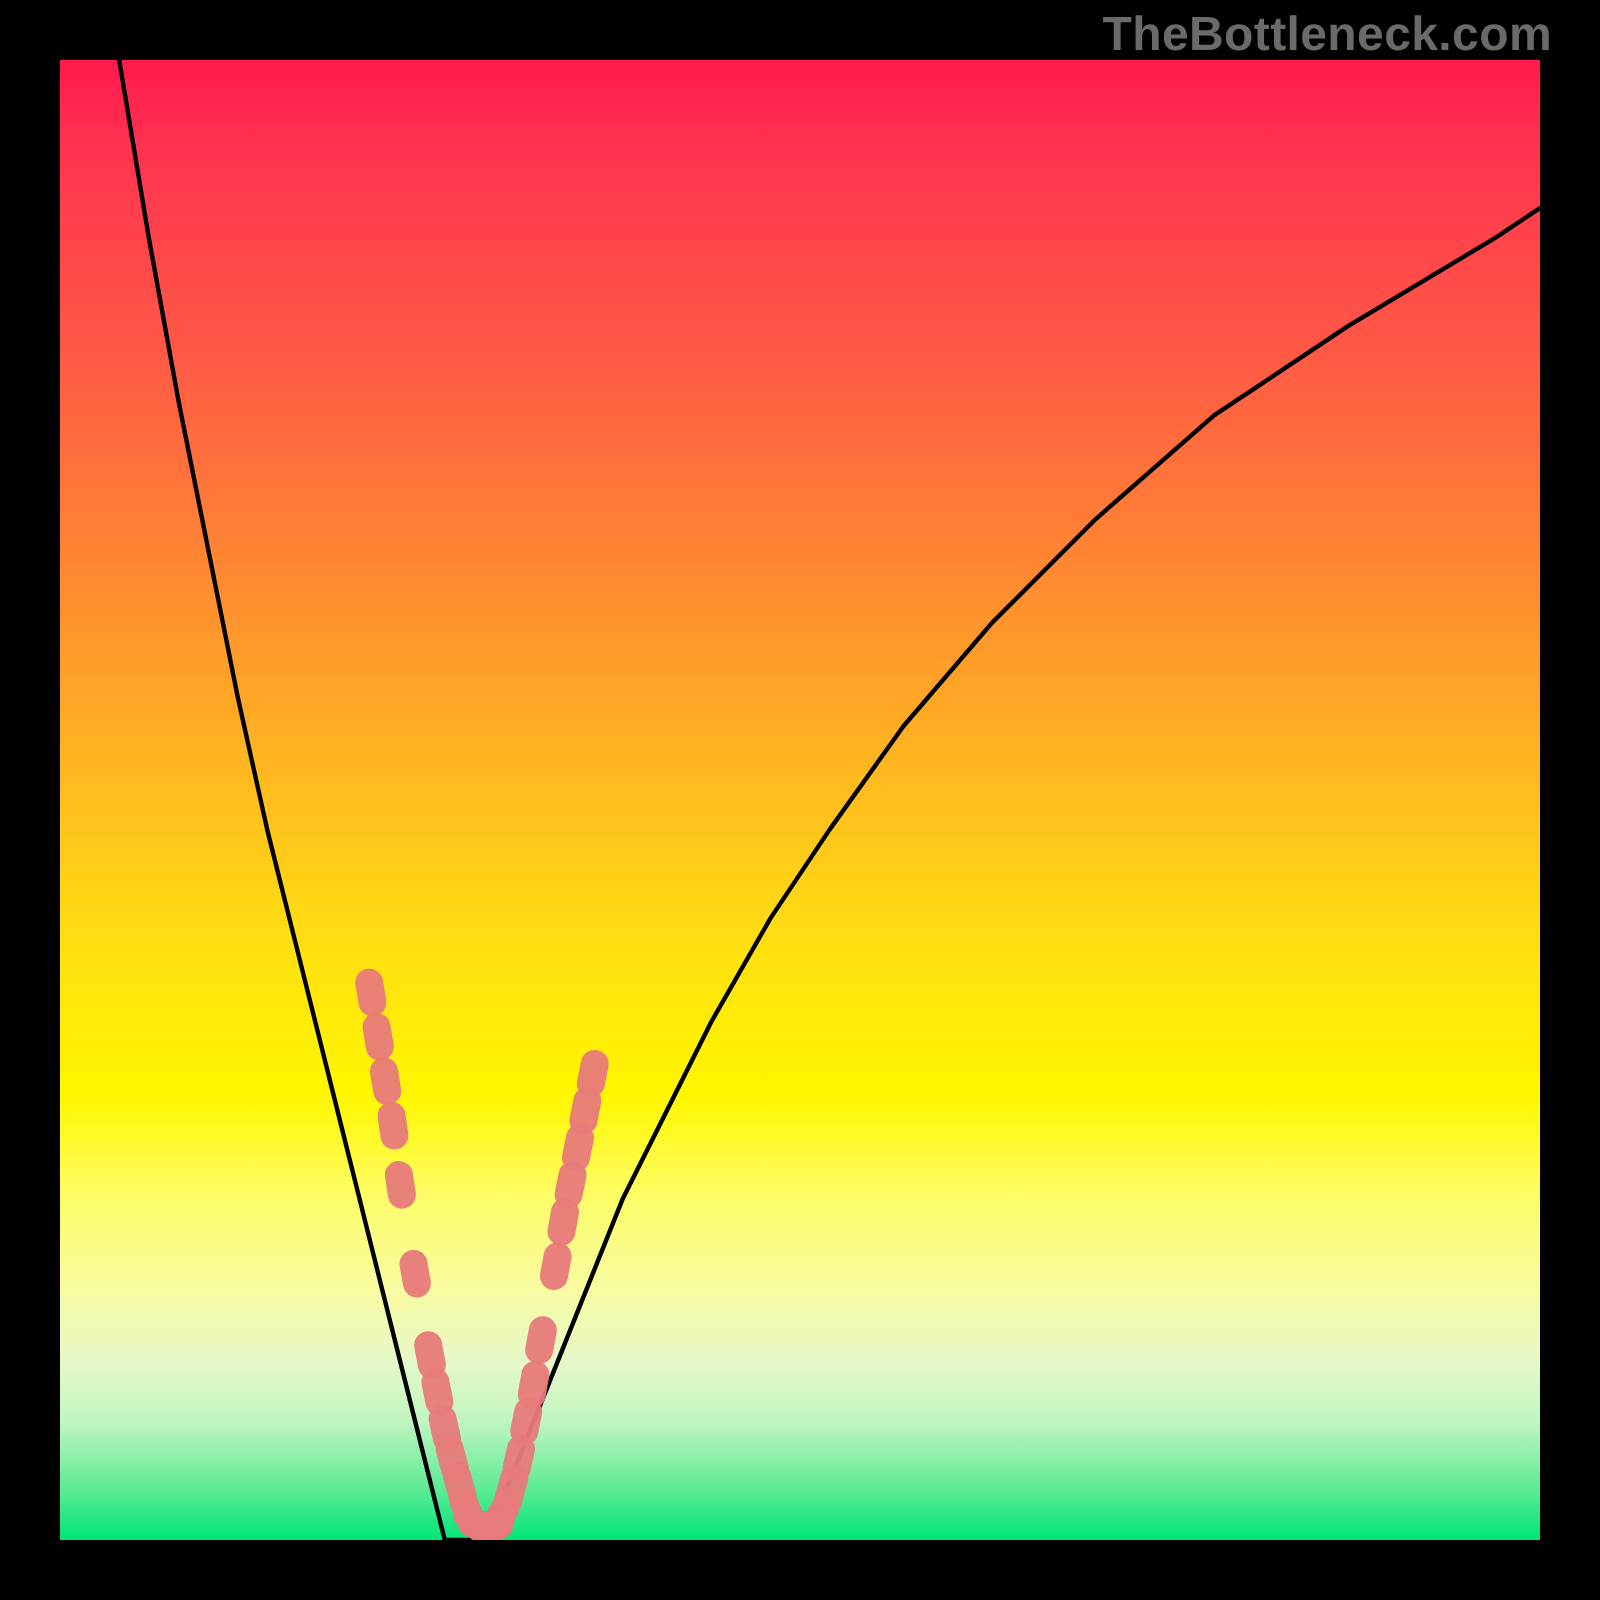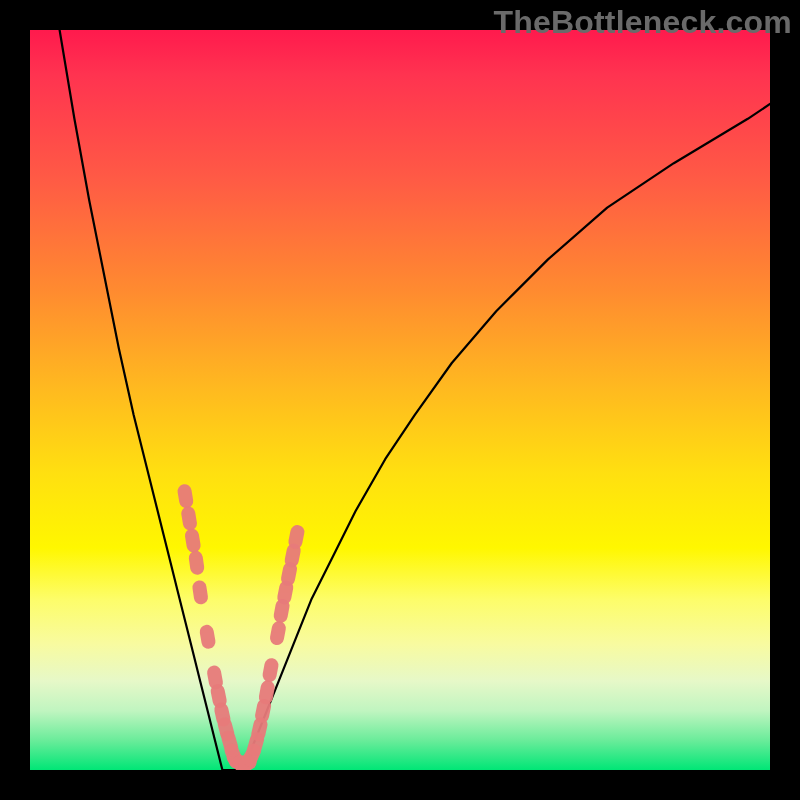--- a/index.html
+++ b/index.html
@@ -43,23 +43,23 @@
   .svg-layer {
     position: absolute;
     left: 30px;
     top: 30px;
     width: 740px;
     height: 740px;
   }
   .watermark {
     position: absolute;
     top: 4px;
-    right: 8px;
+    right: 24px;
     font-family: Arial, Helvetica, sans-serif;
-    font-size: 32px;
+    font-size: 24px;
     font-weight: 600;
     color: #6a6a6a;
     letter-spacing: 0.2px;
     user-select: none;
   }
 </style>
 </head>
 <body>
 
 <div class="frame">

